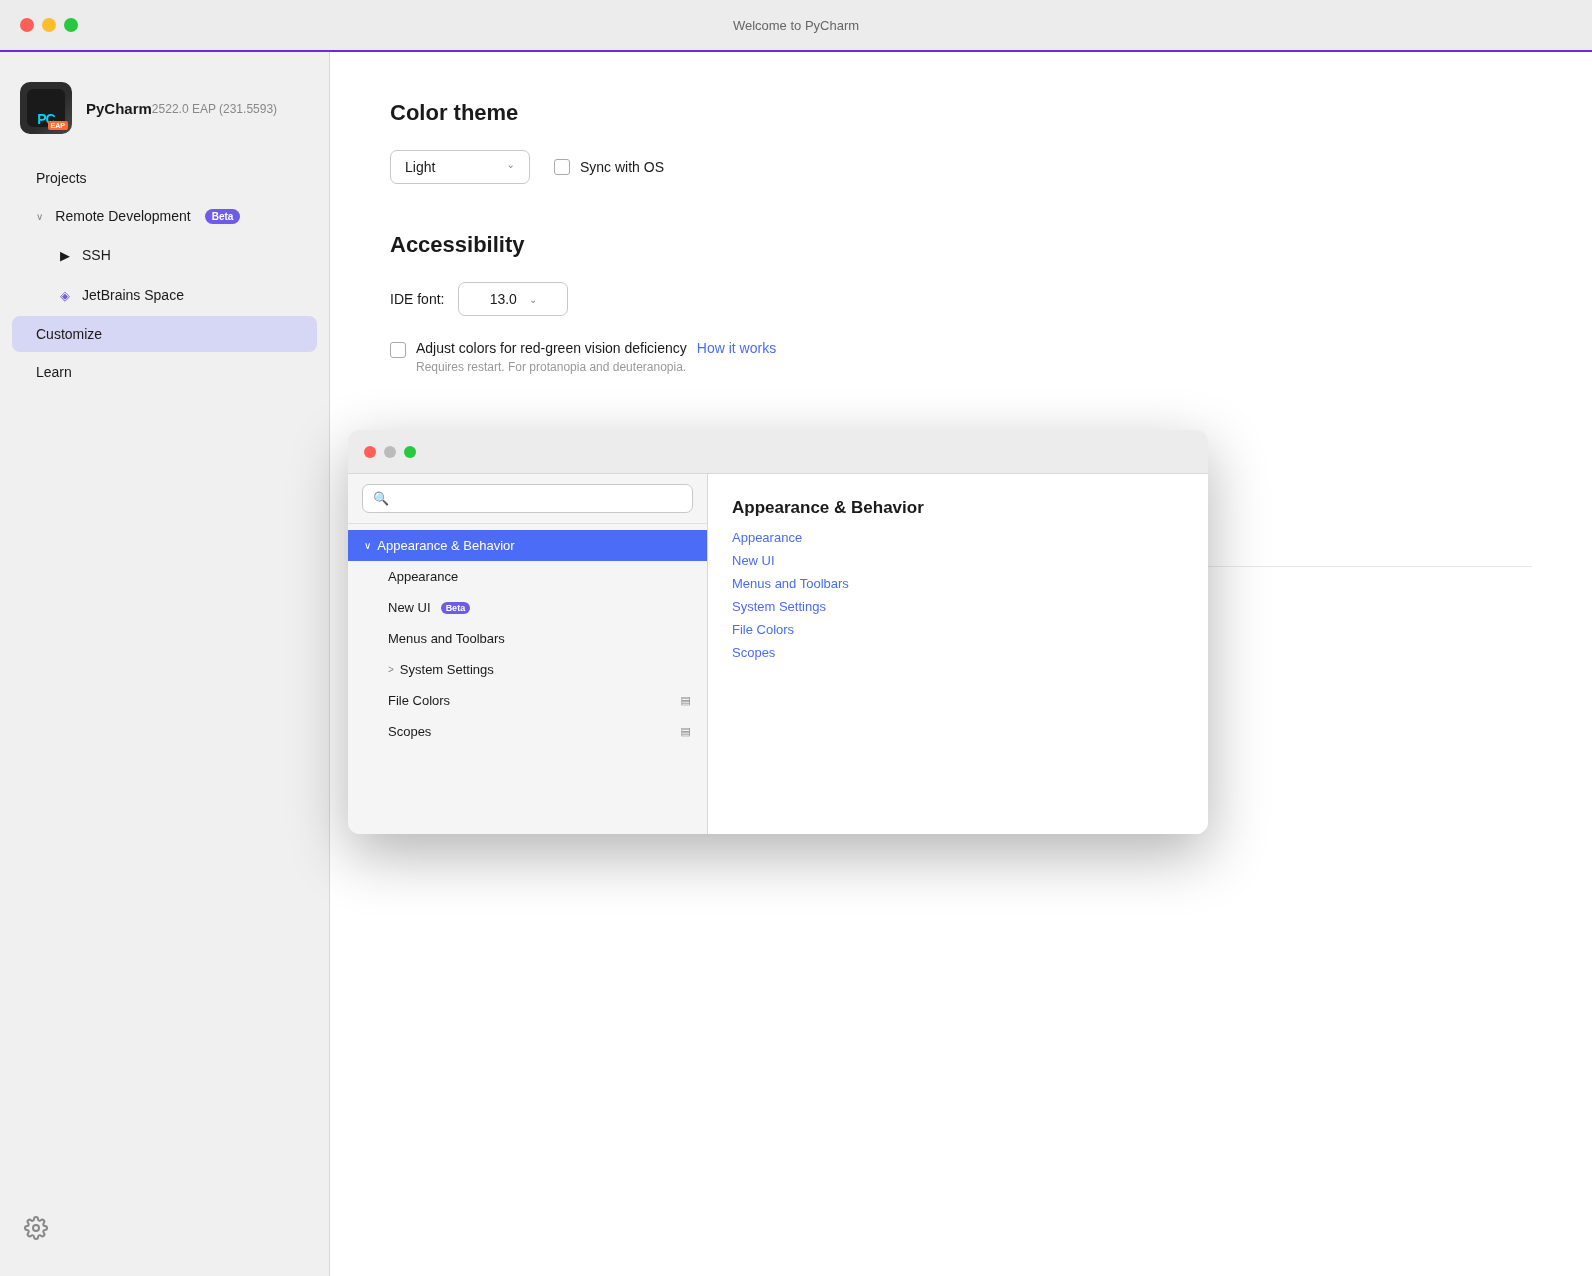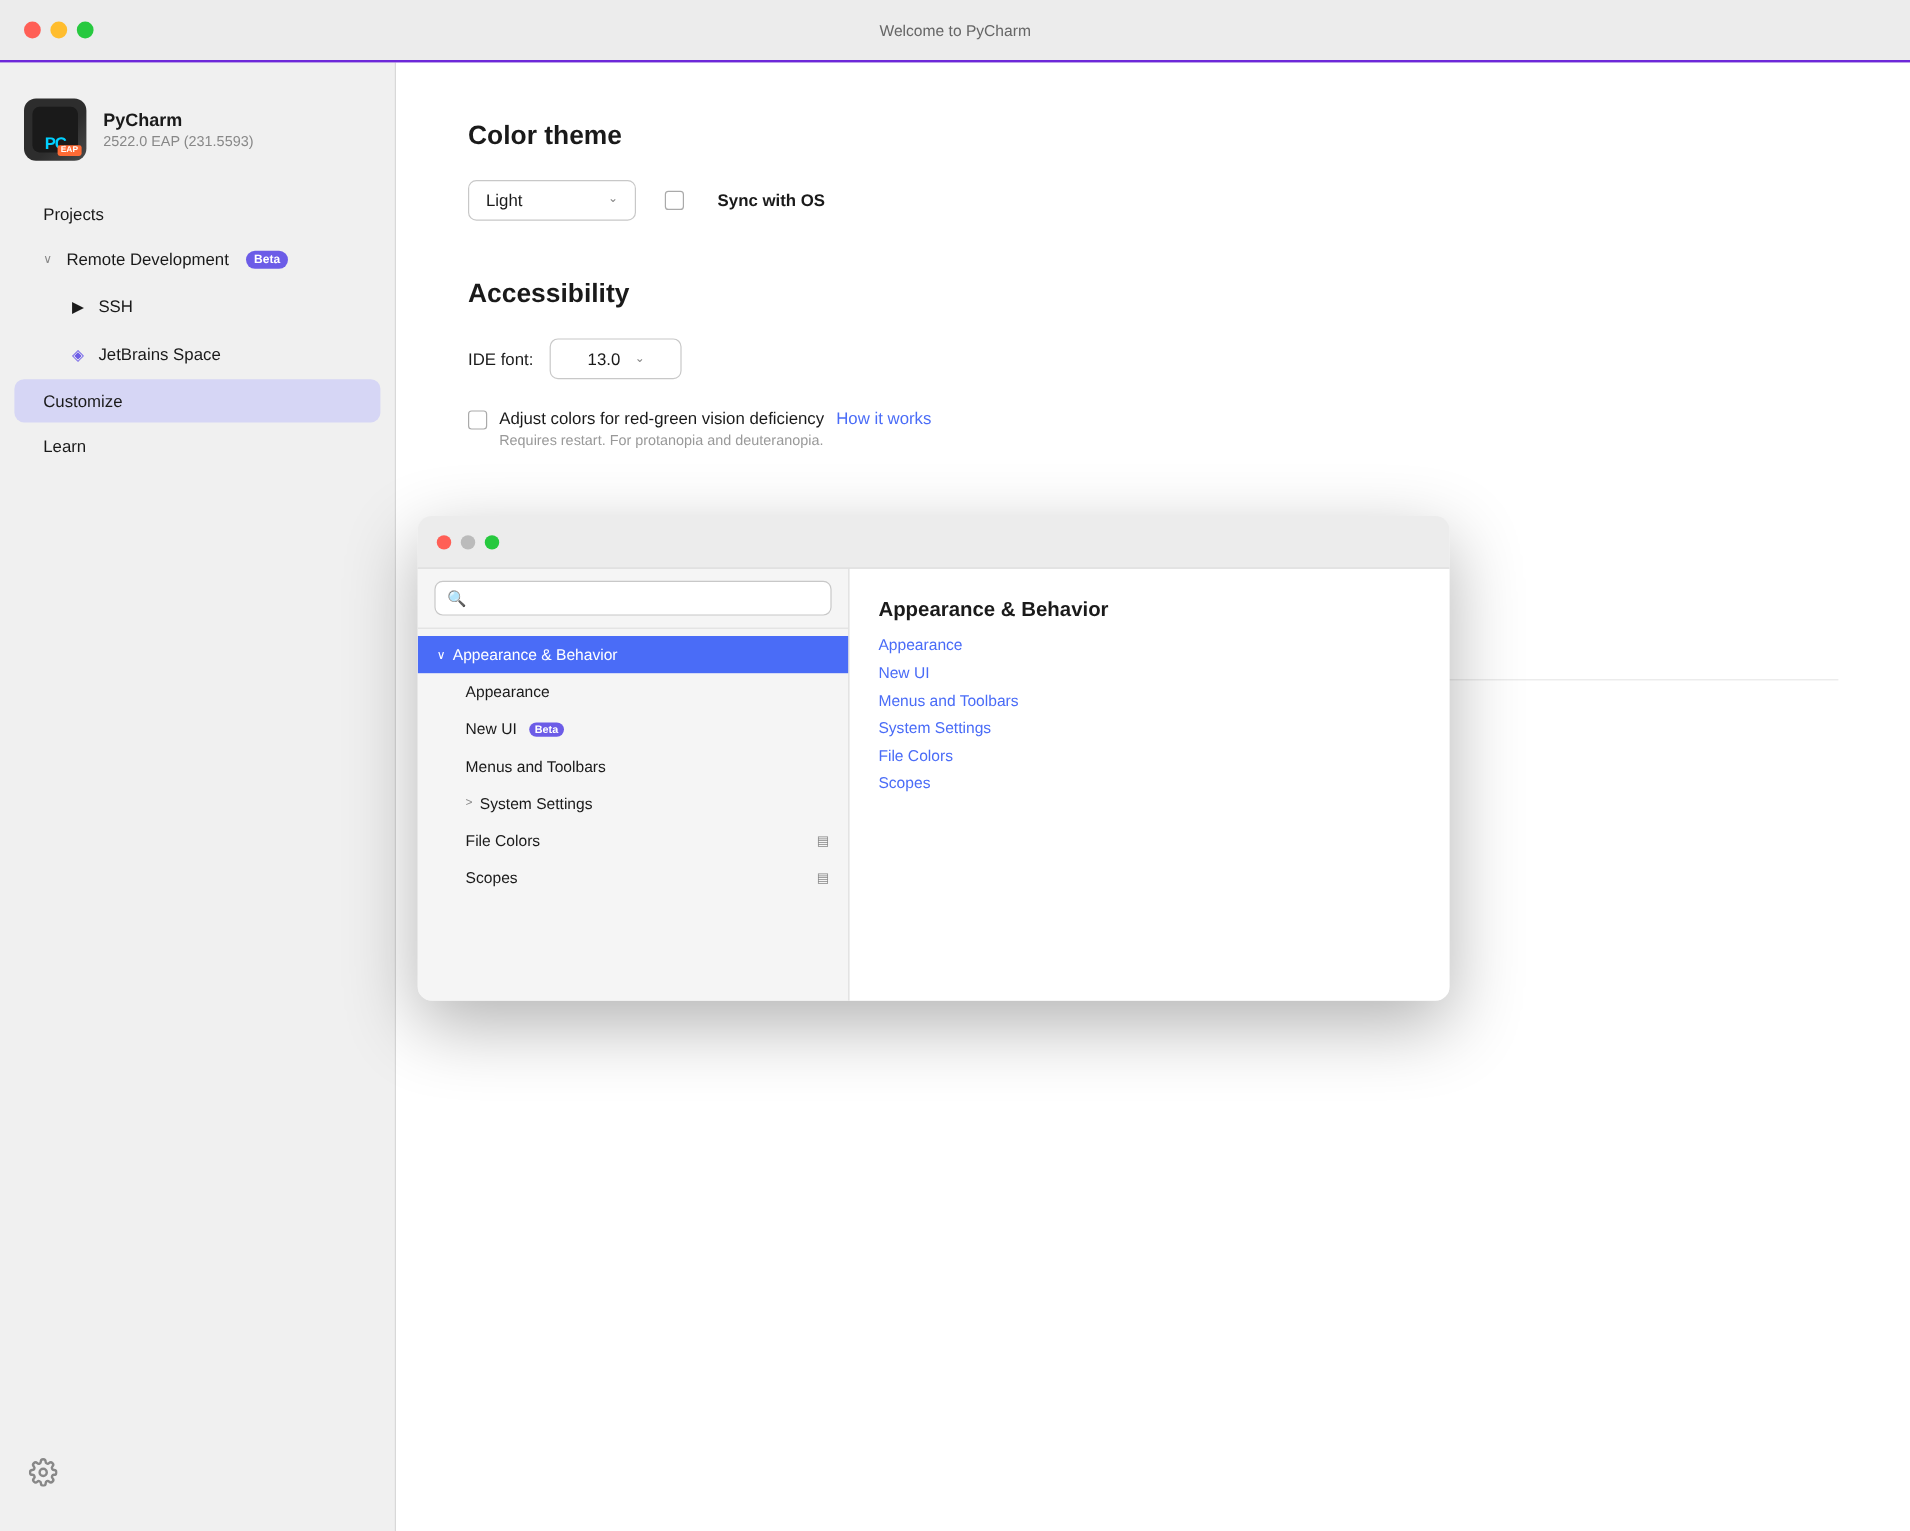--- a/index.html
+++ b/index.html
@@ -96,21 +96,21 @@
       position: absolute;
       bottom: 4px;
       right: 4px;
       background: #ff6b35;
       color: white;
       font-size: 7px;
       font-weight: 700;
       padding: 1px 3px;
       border-radius: 2px;
     }
-    .app-name-block { display: flex; flex-direction: column; }
+    .app-name-block { display: flex; }
     .app-name {
       font-size: 15px;
       font-weight: 600;
       color: #1a1a1a;
     }
     .app-version {
       font-size: 12px;
       color: #888;
       margin-top: 2px;
     }
@@ -201,23 +201,22 @@
       color: #1a1a1a;
     }
     .dropdown-arrow {
       font-size: 10px;
       color: #888;
       margin-left: 12px;
     }
     .checkbox-row {
       display: flex;
       align-items: flex-end;
-      gap: 28px;
-      cursor: pointer;
-      font-weight: bold;
+      gap: 10px;
+      cursor: pointer;
     }
     .checkbox {
       width: 16px;
       height: 16px;
       border: 1.5px solid #aaa;
       border-radius: 3px;
       background: white;
       flex-shrink: 0;
     }
     .checkbox-label {

